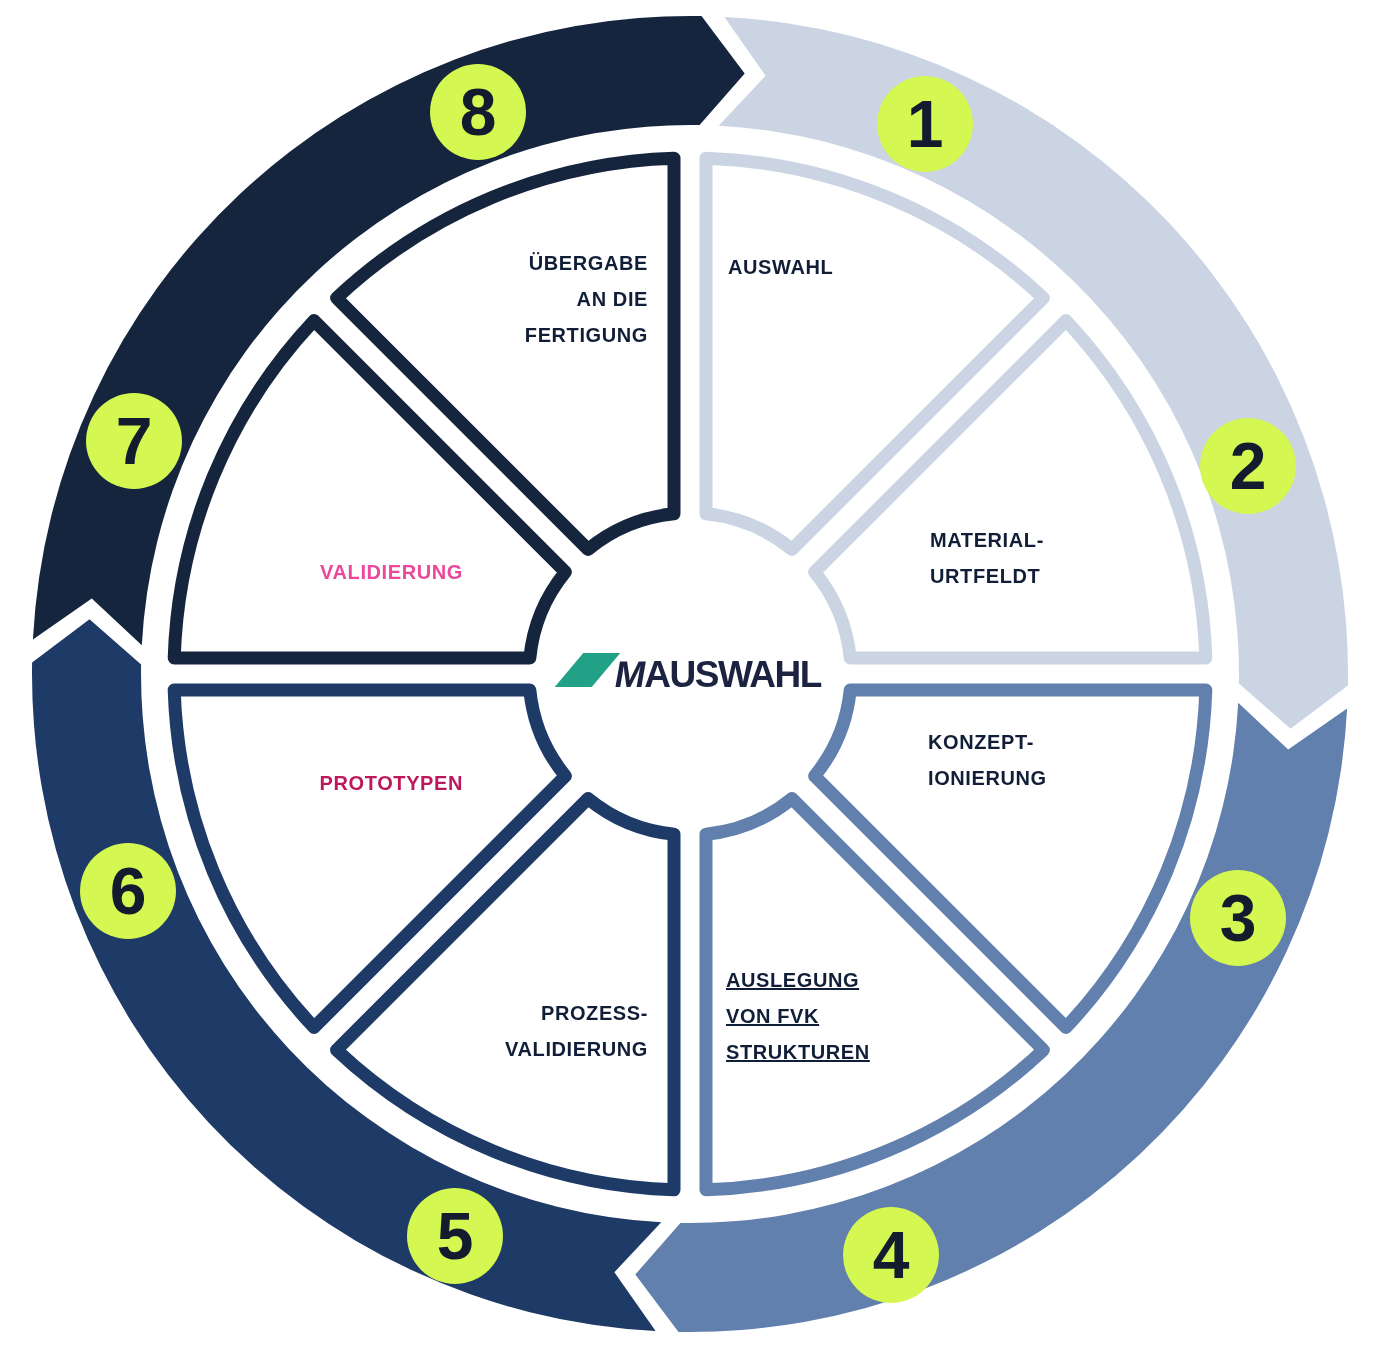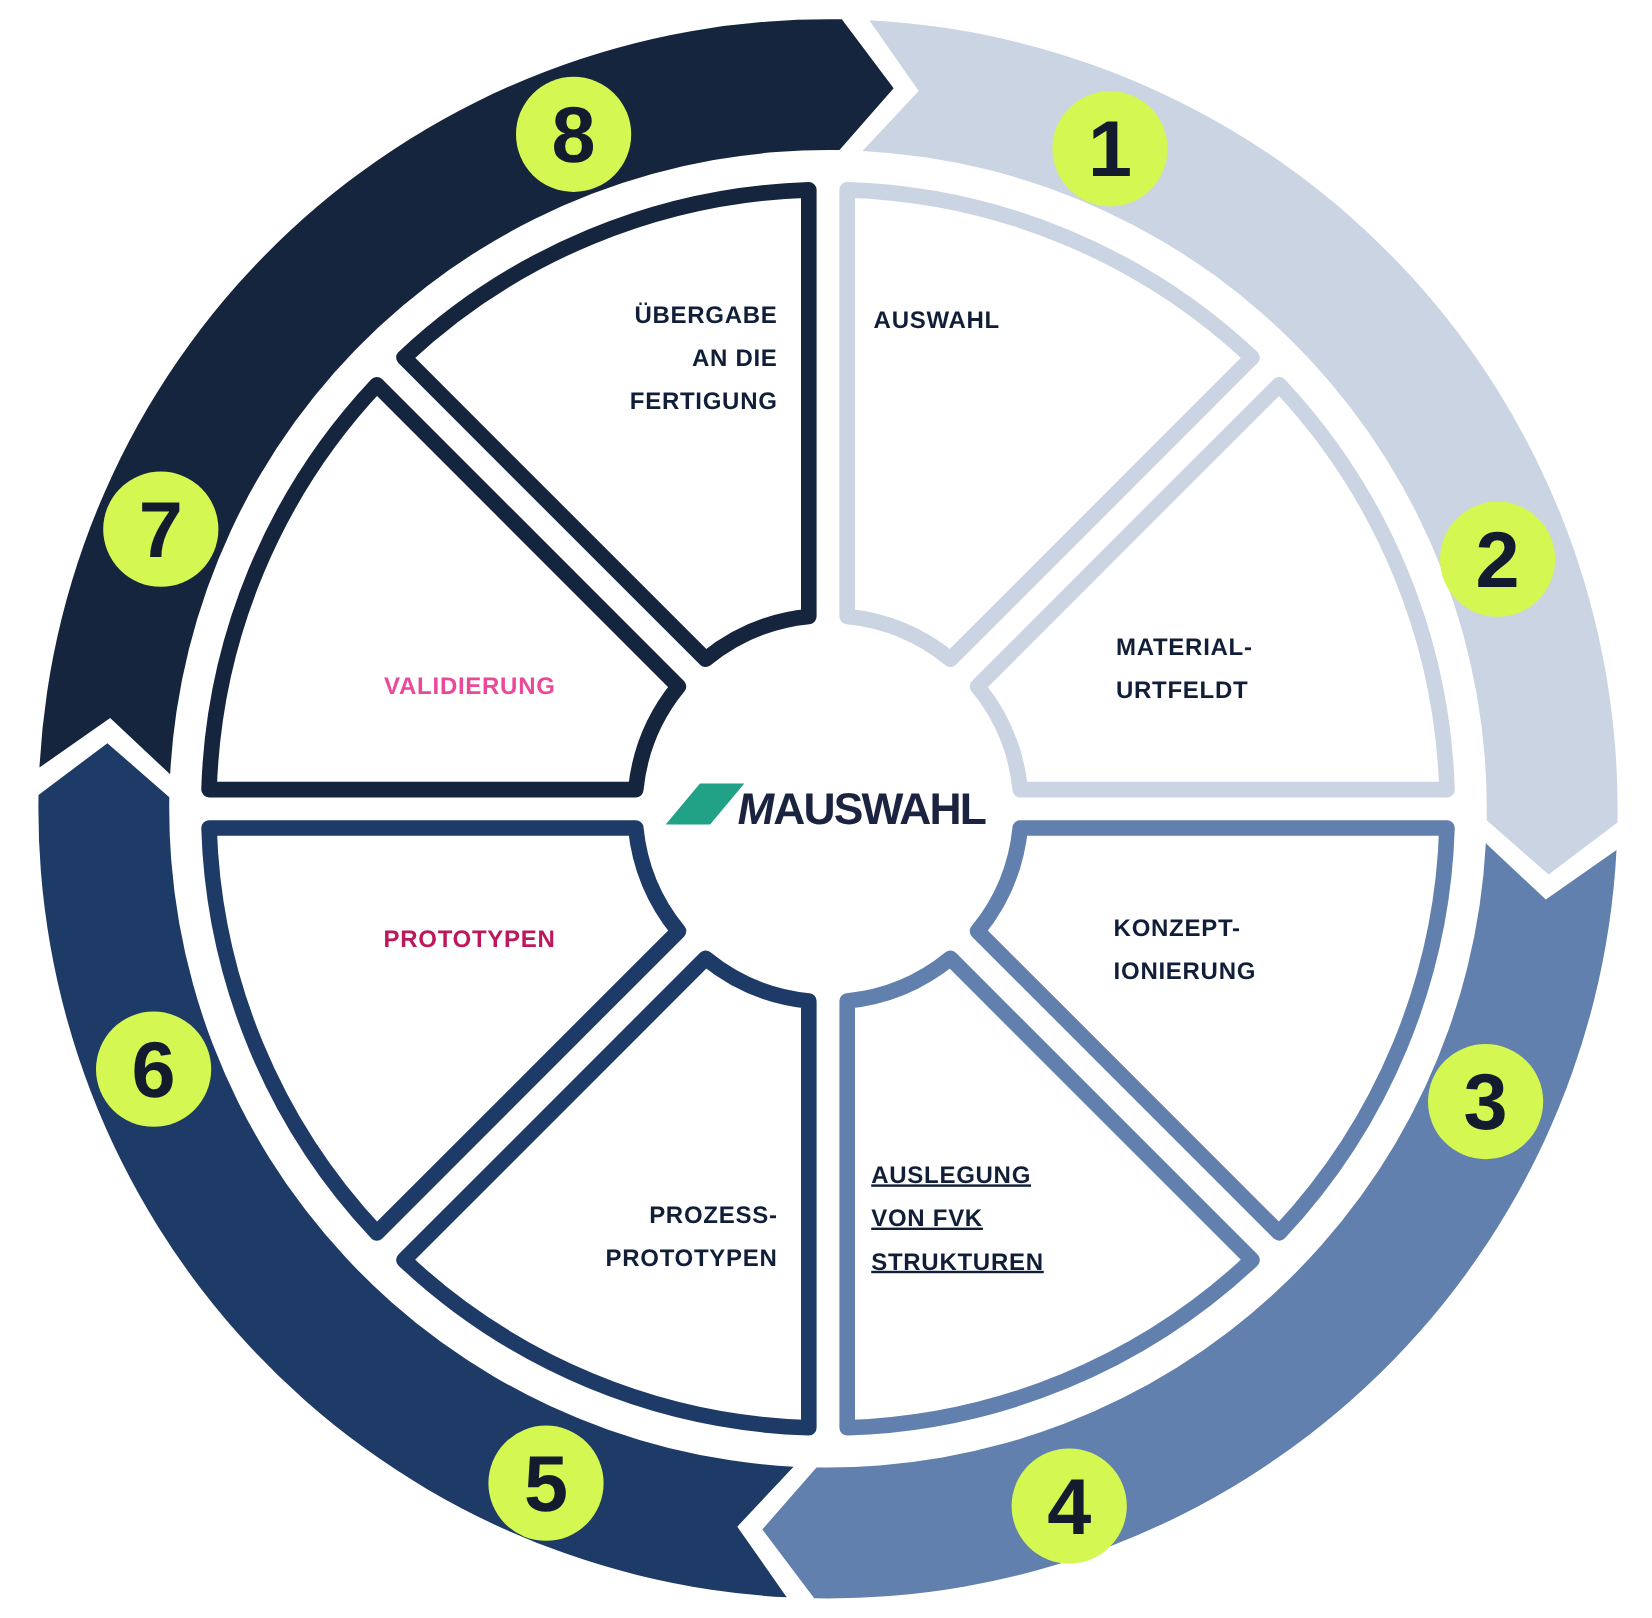--- a/index.html
+++ b/index.html
@@ -44,27 +44,27 @@
       <div class="badge" style="left: 843px; top: 1207px; background: rgb(212, 247, 81); color: rgb(19, 28, 46);">4</div>
       <div class="badge" style="left: 407px; top: 1188px; background: rgb(212, 247, 81); color: rgb(19, 28, 46);">5</div>
       <div class="badge" style="left: 80px; top: 843px; background: rgb(212, 247, 81); color: rgb(19, 28, 46);">6</div>
       <div class="badge" style="left: 86px; top: 393px; background: rgb(212, 247, 81); color: rgb(19, 28, 46);">7</div>
       <div class="badge" style="left: 430px; top: 64px; background: rgb(212, 247, 81); color: rgb(19, 28, 46);">8</div>
     </div>
   <div id="labels">
       <div class="wlabel" style="left: 728px; top: 249px; color: rgb(17, 30, 56);">AUSWAHL</div>
       <div class="wlabel" style="left: 930px; top: 522px; color: rgb(17, 30, 56);">MATERIAL-
 URTFELDT</div>
-      <div class="wlabel" style="left: 928px; top: 756px; color: rgb(17, 30, 56);">KONZEPT-
+      <div class="wlabel" style="left: 928px; top: 724px; color: rgb(17, 30, 56);">KONZEPT-
 IONIERUNG</div>
       <div class="wlabel" style="left: 726px; top: 962px; color: rgb(17, 30, 56); text-decoration: underline;">AUSLEGUNG
 VON FVK
 STRUKTUREN</div>
       <div class="wlabel right" style="right: 729px; top: 995px; color: rgb(17, 30, 56);">PROZESS-
-PROTOTYPEN</div>
+VALIDIERUNG</div>
       <div class="wlabel right" style="right: 914px; top: 765px; color: #be185d;">PROTOTYPEN</div>
       <div class="wlabel right" style="right: 914px; top: 554px; color: #ec4899;">VALIDIERUNG</div>
       <div class="wlabel right" style="right: 729px; top: 245px; color: rgb(17, 30, 56);">ÜBERGABE
 AN DIE
 FERTIGUNG</div>
     </div>
 
   <div class="logo">
     <span class="logo-mark" style="background: rgb(33, 161, 134);"></span>
     <span class="logo-text" style="color: rgb(27, 35, 64);"><span class="logo-m">M</span><span>AUSWAHL</span></span>

